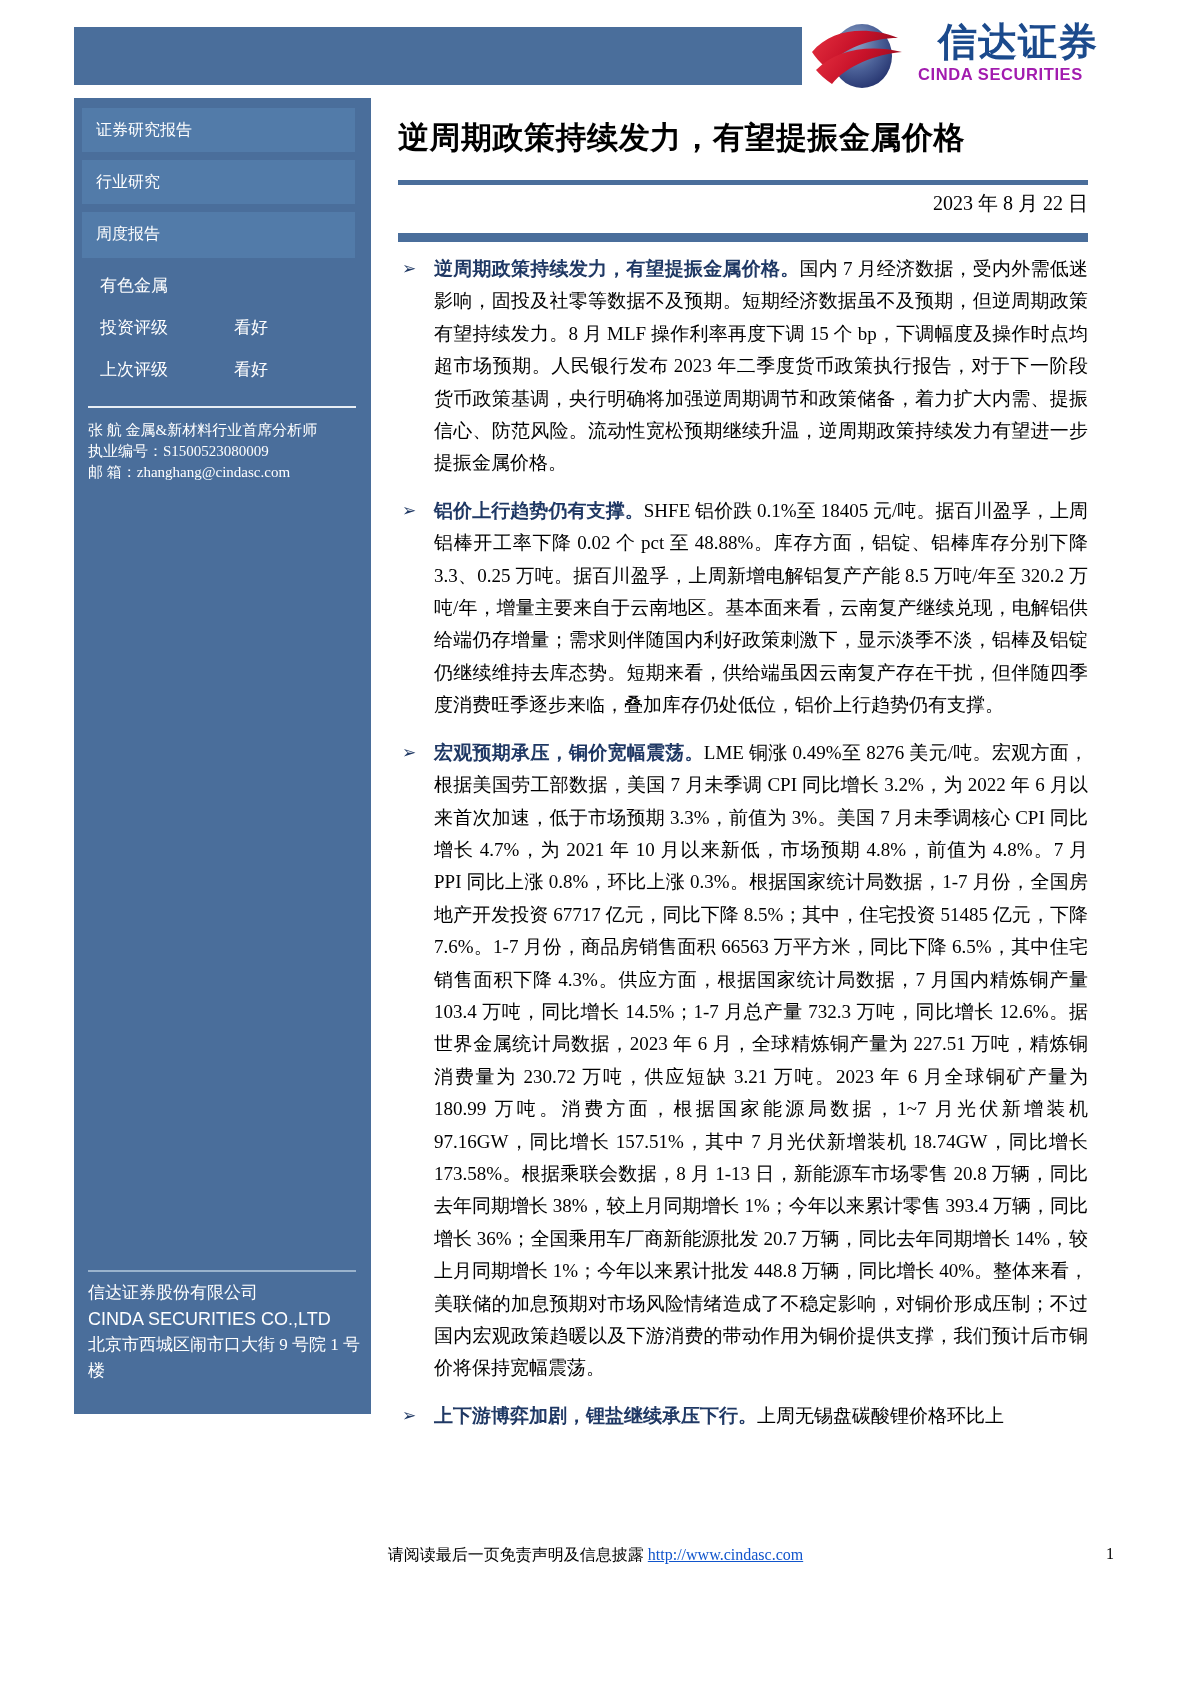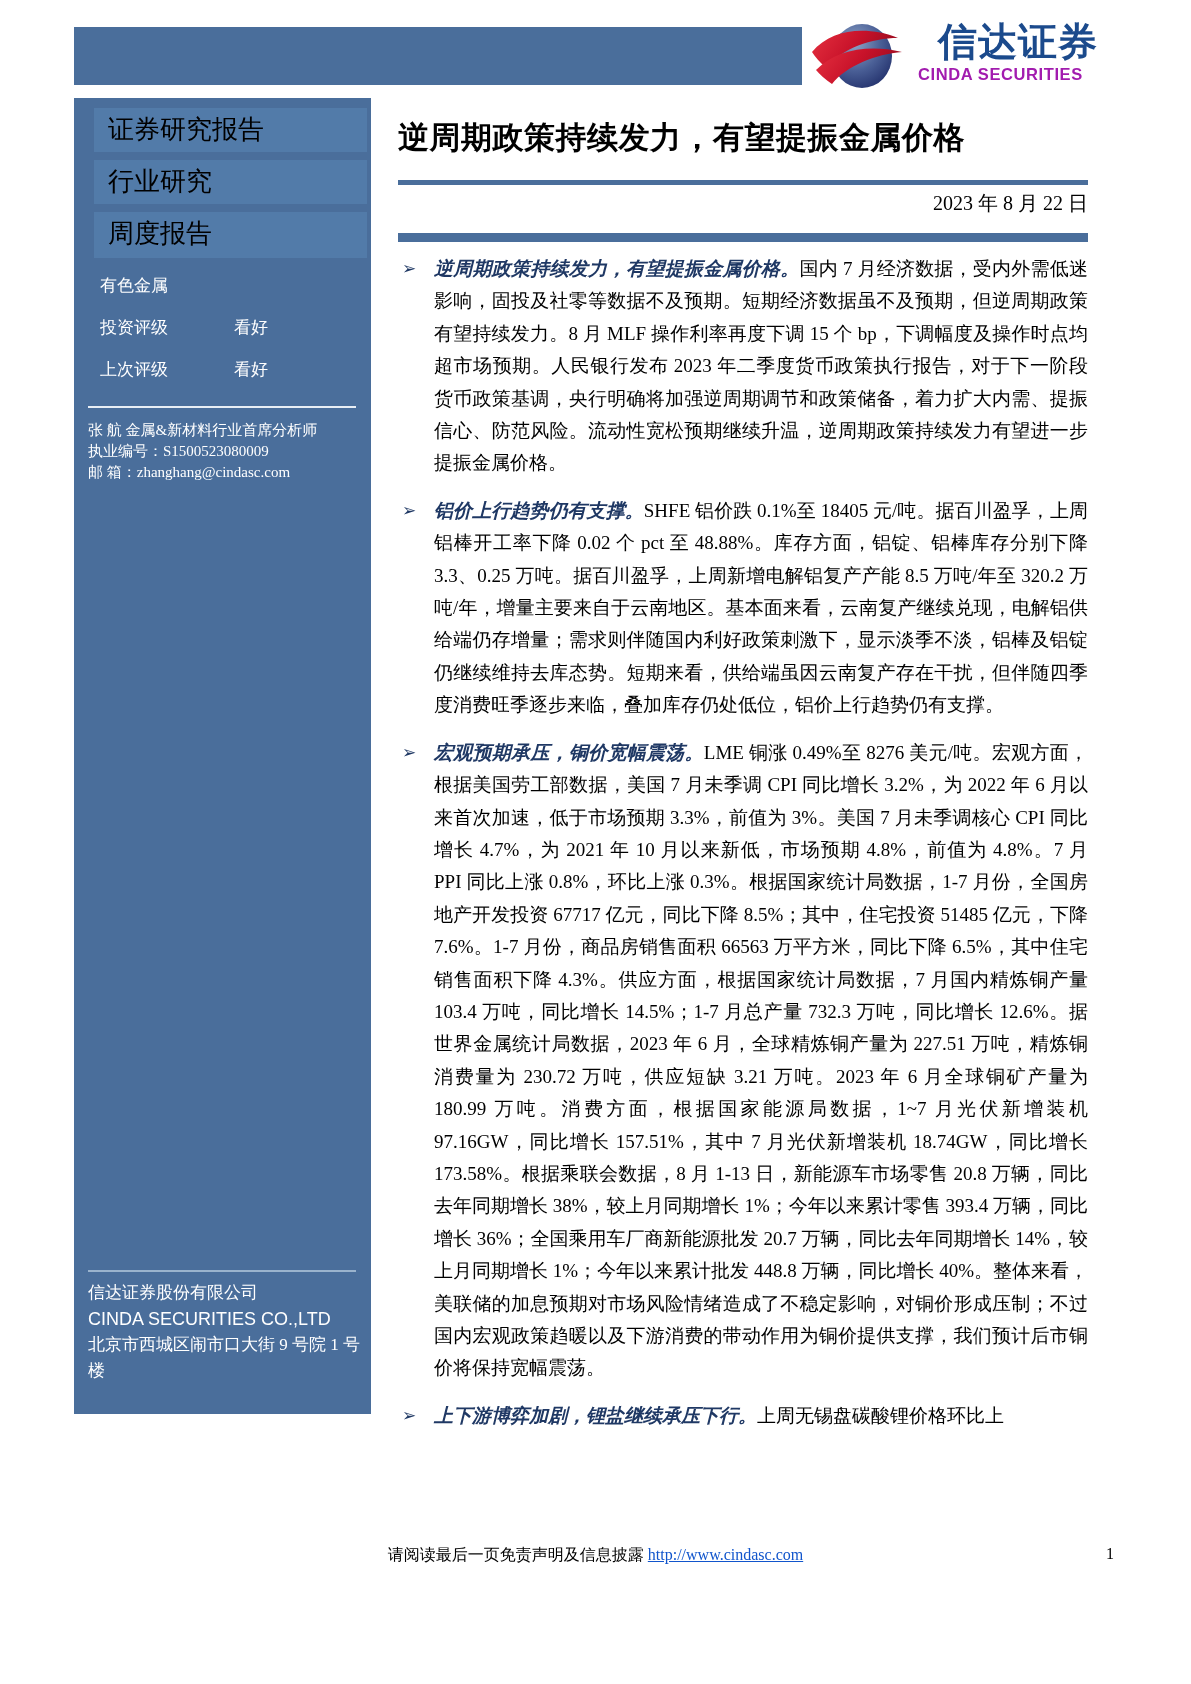--- a/index.html
+++ b/index.html
@@ -74,26 +74,26 @@
   .sidebar {
     position: absolute;
     left: 74px;
     top: 98px;
     width: 297px;
     height: 1316px;
     background: #4a6e9b;
   }
   .side-band {
     position: absolute;
-    left: 20px;
+    left: 8px;
     width: 273px;
     background: #527ba9;
-    color: #000000;
-    font-family: "Liberation Serif", serif;
-    font-size: 26px;
+    color: #ffffff;
+    font-family: "Liberation Serif", serif;
+    font-size: 16px;
     line-height: 44px;
     padding-left: 14px;
     box-sizing: border-box;
     white-space: nowrap;
   }
   .band1 { top: 10px;  height: 44px; }
   .band2 { top: 62px;  height: 44px; }
   .band3 { top: 114px; height: 46px; }
 
   .side-row {
@@ -228,21 +228,20 @@
     line-height: 32.4px;
     color: #000000;
     text-align: justify;
     text-justify: inter-ideograph;
   }
   .lead {
     font-family: "DejaVu Sans", sans-serif;
     font-weight: bold;
     color: #1f3864;
     font-size: 19px;
-    font-style: italic;
   }
 
   
   .footer {
     position: absolute;
     left: 0;
     top: 1545px;
     width: 1191px;
     text-align: center;
     font-family: "Liberation Serif", serif;

